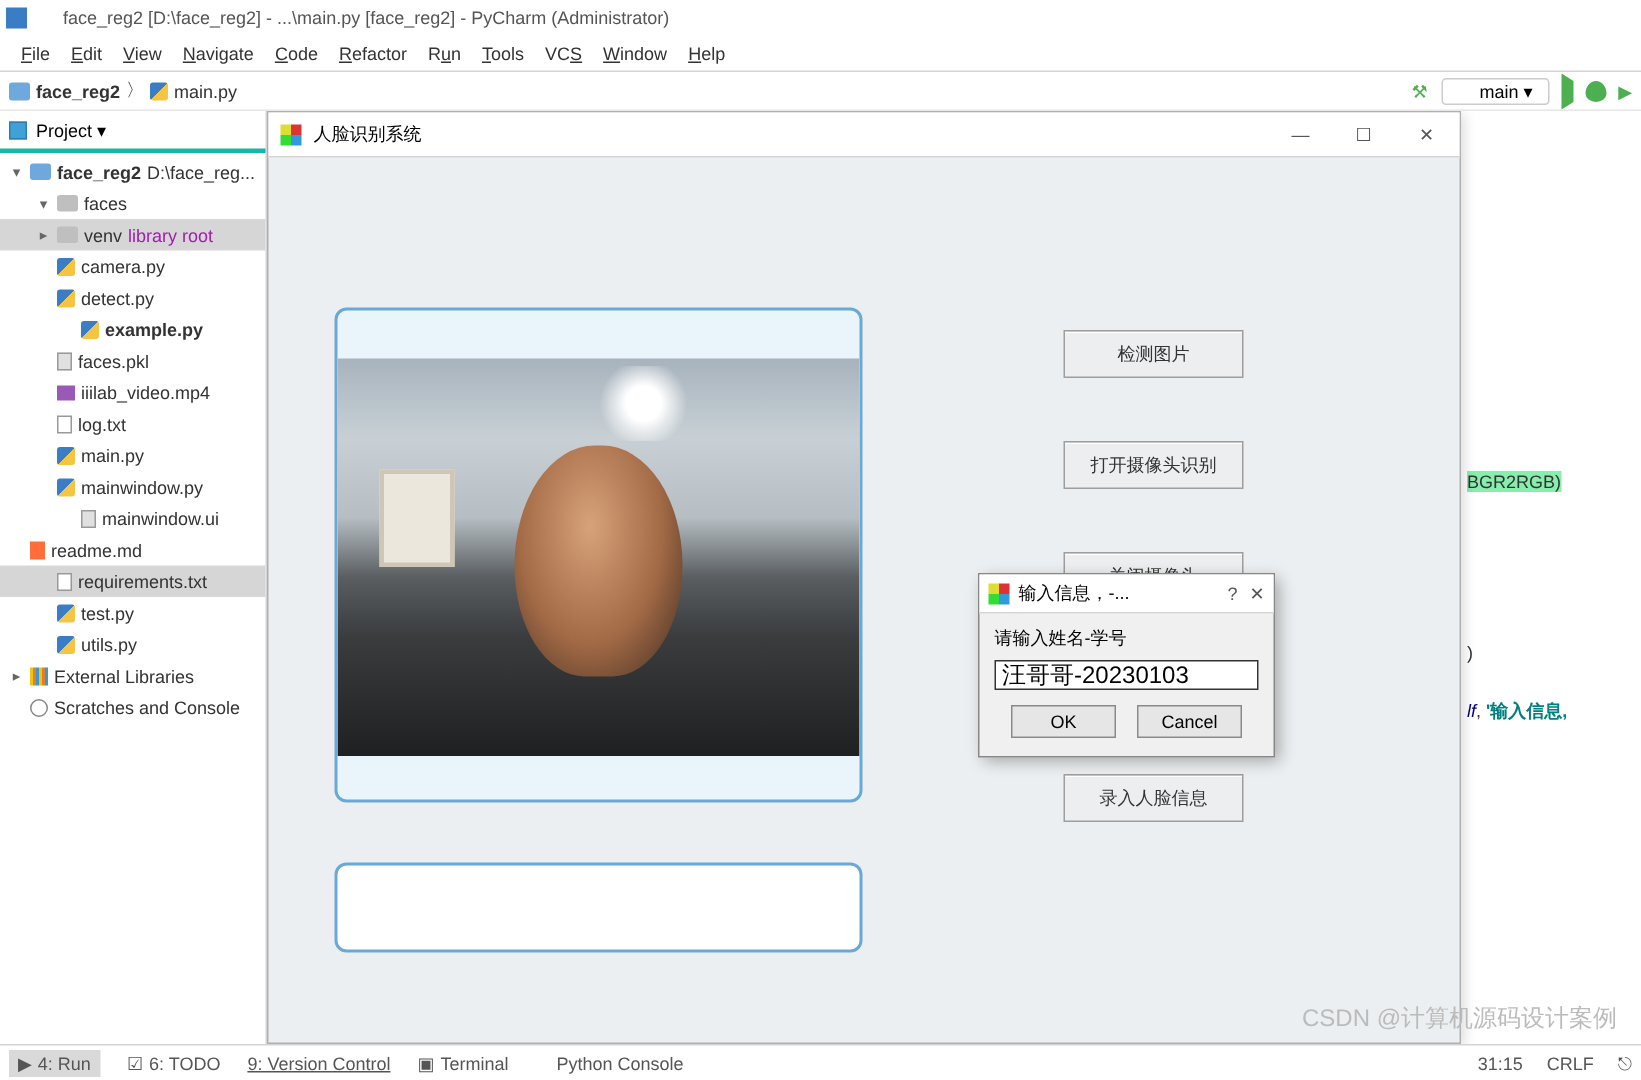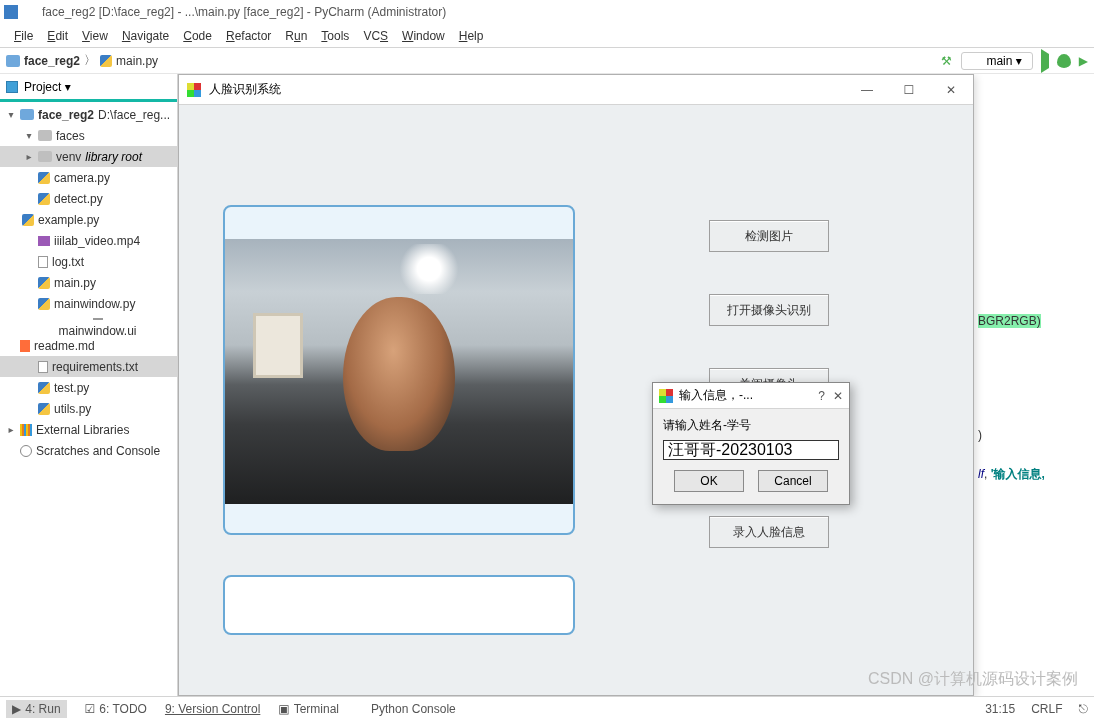--- a/index.html
+++ b/index.html
@@ -34,21 +34,21 @@
 .arrow { width: 10px; text-align: center; color: #666; font-size: 10px; }
 .ic-folder { width: 14px; height: 11px; background: #bfbfbf; border-radius: 2px; }
 .ic-folder.blue { background: #6fa8dc; }
 .ic-py { width: 12px; height: 12px; background: linear-gradient(135deg, #3b7dc4 50%, #f4c542 50%); border-radius: 2px; }
 .ic-file { width: 10px; height: 12px; background: #e0e0e0; border: 1px solid #999; }
 .ic-txt { width: 10px; height: 12px; background: #fff; border: 1px solid #999; }
 .ic-md { width: 10px; height: 12px; background: #ff6d3a; }
 .ic-vid { width: 12px; height: 10px; background: #9b59b6; }
 .ic-lib { width: 12px; height: 12px; background: repeating-linear-gradient(90deg,#f1c40f 0 2px,#e67e22 2px 4px,#3498db 4px 6px); }
 .ic-scr { width: 12px; height: 12px; border: 1px solid #888; border-radius: 50%; position: relative; }
-.muted { color: #000000; font-style: italic; }
+.muted { color: #a21caf; }
 .bold { font-weight: 600; }
 
 .center { flex: 1; position: relative; background: #fff; overflow: hidden; }
 .coderight { position: absolute; right: 0; top: 0; width: 120px; height: 100%; background: #fff; padding: 10px 4px; color: #333; overflow: hidden; }
 .coderight .hl { background: #86efac; }
 .coderight .kw { color: #000080; font-style: italic; }
 .coderight .str { color: #008080; font-weight: 600; }
 
 
 .appwin { position: absolute; left: 0; top: 0; width: 796px; height: 622px; background: #eceff1; border: 1px solid #b0b0b0; box-shadow: 2px 2px 8px rgba(0,0,0,.15); }
@@ -154,24 +154,29 @@
         <div class="treeitem" style="padding-left: 24px;">
           <span class="arrow"></span>
           <span class="ic-py"></span>
           <span>camera.py</span>
         </div>
         <div class="treeitem" style="padding-left: 24px;">
           <span class="arrow"></span>
           <span class="ic-py"></span>
           <span>detect.py</span>
         </div>
-        <div class="treeitem" style="padding-left: 8px;">
+        <div class="treeitem" style="padding-left: 40px; font-weight: bold;">
           <span class="arrow"></span>
           <span class="ic-py"></span>
           <span>example.py</span>
+        </div>
+        <div class="treeitem" style="padding-left: 24px;">
+          <span class="arrow"></span>
+          <span class="ic-file"></span>
+          <span>faces.pkl</span>
         </div>
         <div class="treeitem" style="padding-left: 24px;">
           <span class="arrow"></span>
           <span class="ic-vid"></span>
           <span>iiilab_video.mp4</span>
         </div>
         <div class="treeitem" style="padding-left: 24px;">
           <span class="arrow"></span>
           <span class="ic-txt"></span>
           <span>log.txt</span>
@@ -179,21 +184,21 @@
         <div class="treeitem" style="padding-left: 24px;">
           <span class="arrow"></span>
           <span class="ic-py"></span>
           <span>main.py</span>
         </div>
         <div class="treeitem" style="padding-left: 24px;">
           <span class="arrow"></span>
           <span class="ic-py"></span>
           <span>mainwindow.py</span>
         </div>
-        <div class="treeitem" style="padding-left: 18px; flex-direction: column;">
+        <div class="treeitem" style="padding-left: 40px;">
           <span class="arrow"></span>
           <span class="ic-file"></span>
           <span>mainwindow.ui</span>
         </div>
         <div class="treeitem" style="">
           <span class="arrow"></span>
           <span class="ic-md"></span>
           <span>readme.md</span>
         </div>
         <div class="treeitem sel" style="padding-left: 24px;">

